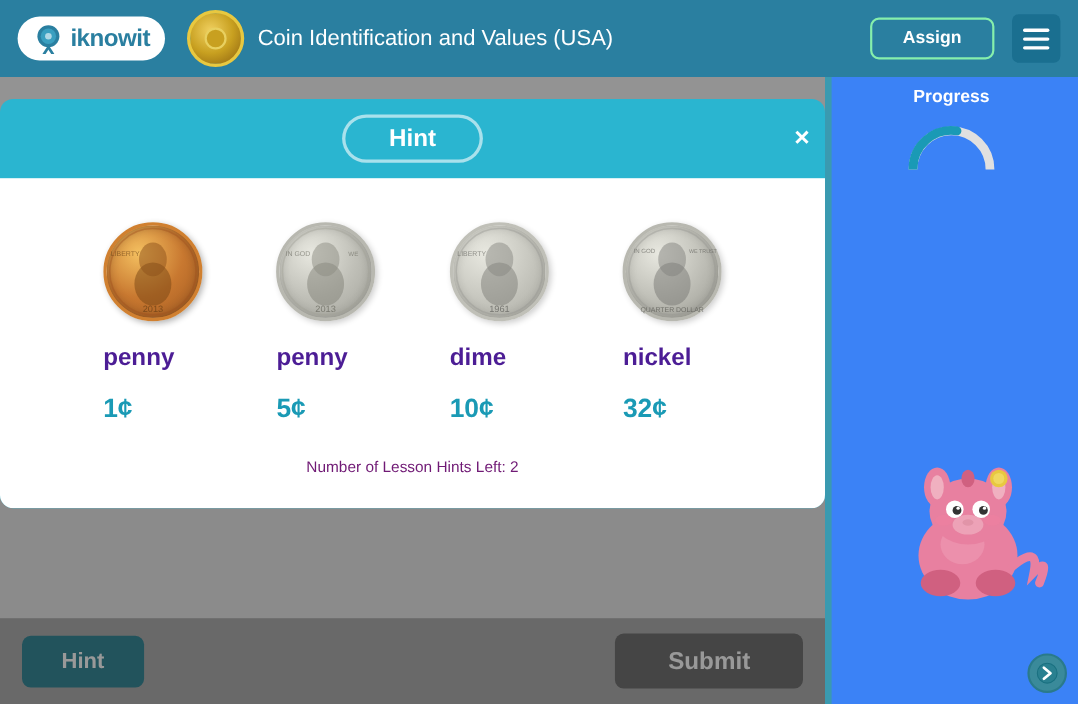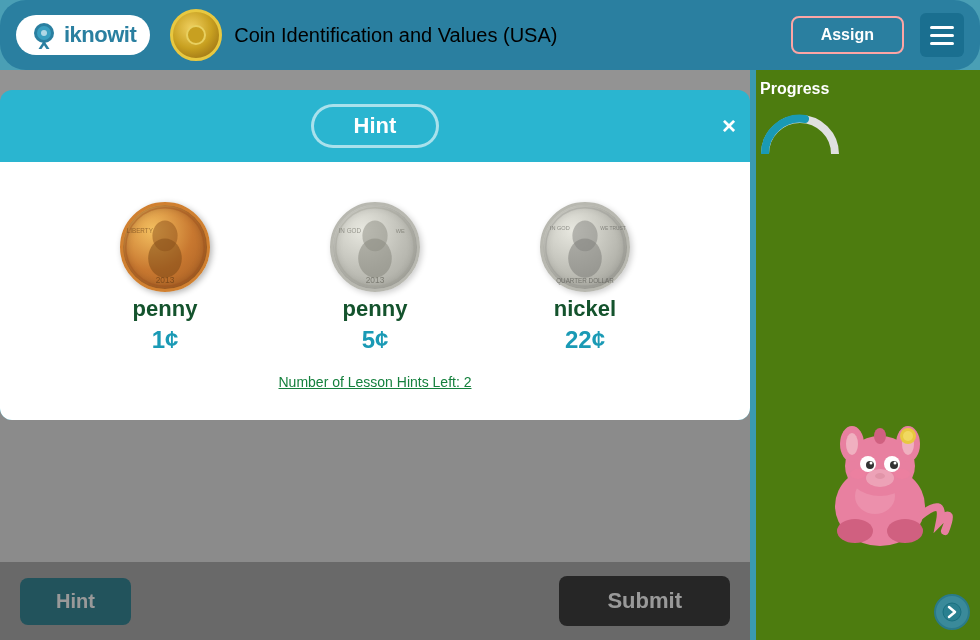--- a/index.html
+++ b/index.html
@@ -13,21 +13,20 @@
 
     
     .header {
       background: #2a7fa0;
       height: 70px;
       display: flex;
       align-items: center;
       padding: 0 16px;
       gap: 12px;
       position: relative;
-      border-radius: 26px;
     }
 
     .logo-area {
       display: flex;
       align-items: center;
       background: white;
       border-radius: 50px;
       padding: 6px 14px;
       gap: 6px;
     }
@@ -60,28 +59,28 @@
     .coin-badge-inner {
       width: 20px;
       height: 20px;
       border-radius: 50%;
       background: #c8a020;
       border: 2px solid #e8d060;
     }
 
     .header-title {
       font-size: 20px;
-      color: #000000;
+      color: #ffffff;
       font-weight: normal;
       flex: 1;
     }
 
     .assign-btn {
       background: transparent;
-      border: 2px solid #fca5a5;
+      border: 2px solid #86efac;
       color: white;
       padding: 8px 28px;
       border-radius: 8px;
       font-size: 16px;
       cursor: pointer;
       font-weight: bold;
     }
 
     .hamburger-btn {
       background: #1a6f90;
@@ -202,22 +201,21 @@
     .coins-grid {
       display: flex;
       justify-content: space-around;
       align-items: flex-end;
       padding: 10px 40px 20px;
     }
 
     .coin-item {
       display: flex;
       flex-direction: column;
-      align-items: center;
-      gap: 4px;
+      gap: 20px;
     }
 
     
     .coin-visual {
       width: 90px;
       height: 90px;
       border-radius: 50%;
       display: flex;
       align-items: center;
       justify-content: center;
@@ -244,35 +242,35 @@
 
     .coin-quarter {
       background: radial-gradient(circle at 35% 30%, #e8e8e0, #c0c0b8, #989890);
       border: 3px solid #b8b8b0;
       box-shadow: inset 0 0 10px rgba(0,0,0,0.2), 2px 2px 6px rgba(0,0,0,0.2);
     }
 
     .coin-name {
       font-size: 22px;
       font-weight: bold;
-      color: #14532d;
+      color: #4c1d95;
     }
 
     .coin-value {
       font-size: 24px;
       font-weight: bold;
       color: #1a9ab5;
     }
 
     .hints-left {
       text-align: center;
-      color: #15803d;
+      color: #701a75;
       font-size: 14px;
+      margin-top: 10px;
       padding-bottom: 10px;
-      text-decoration: underline;
     }
 
     
     .bottom-bar {
       position: absolute;
       bottom: 0;
       left: 0;
       right: 0;
       background: #b0b0b0;
       padding: 14px 20px;
@@ -286,37 +284,37 @@
       color: white;
       border: none;
       border-radius: 8px;
       padding: 12px 36px;
       font-size: 20px;
       cursor: pointer;
       font-weight: bold;
     }
 
     .submit-btn {
-      background: #404040;
+      background: #737373;
       color: white;
       border: none;
       border-radius: 8px;
       padding: 12px 48px;
       font-size: 22px;
       cursor: pointer;
       font-weight: bold;
     }
 
     
     .right-panel {
       width: 230px;
-      background: #4d7c0f;
+      background: #3b82f6;
       display: flex;
       flex-direction: column;
-      align-items: flex-start;
+      align-items: center;
       padding: 10px;
       position: relative;
     }
 
     .progress-label {
       font-size: 16px;
       font-weight: bold;
       color: white;
       margin-bottom: 6px;
     }
@@ -432,34 +430,47 @@
                   <ellipse cx="30" cy="22" rx="9" ry="11" fill="rgba(140,140,130,0.5)"></ellipse>
                   <text x="30" y="56" text-anchor="middle" font-size="6" fill="rgba(100,100,90,0.7)">2013</text>
                   <text x="12" y="20" text-anchor="middle" font-size="4.5" fill="rgba(100,100,90,0.6)">IN GOD</text>
                   <text x="48" y="20" text-anchor="middle" font-size="4" fill="rgba(100,100,90,0.6)">WE</text>
                 </svg>
               </div>
               <span class="coin-name">penny</span>
               <span class="coin-value">5¢</span>
             </div>
 
+            <div class="coin-item">
+              <div class="coin-visual coin-dime">
+                <svg viewBox="0 0 60 60">
+                  <circle cx="30" cy="30" r="28" fill="none" stroke="rgba(150,150,145,0.4)" stroke-width="1"></circle>
+                  <ellipse cx="30" cy="38" rx="12" ry="14" fill="rgba(125,125,120,0.5)"></ellipse>
+                  <ellipse cx="30" cy="22" rx="9" ry="11" fill="rgba(135,135,130,0.5)"></ellipse>
+                  <text x="30" y="56" text-anchor="middle" font-size="6" fill="rgba(90,90,85,0.7)">1961</text>
+                  <text x="12" y="20" text-anchor="middle" font-size="4.5" fill="rgba(90,90,85,0.6)">LIBERTY</text>
+                </svg>
+              </div>
+              <span class="coin-name">dime</span>
+              <span class="coin-value">10¢</span>
+            </div>
 
             <div class="coin-item">
               <div class="coin-visual coin-quarter">
                 <svg viewBox="0 0 60 60">
                   <circle cx="30" cy="30" r="28" fill="none" stroke="rgba(150,150,145,0.4)" stroke-width="1"></circle>
                   <ellipse cx="30" cy="38" rx="12" ry="14" fill="rgba(120,120,115,0.5)"></ellipse>
                   <ellipse cx="30" cy="22" rx="9" ry="11" fill="rgba(130,130,125,0.5)"></ellipse>
                   <text x="30" y="56" text-anchor="middle" font-size="4.5" fill="rgba(85,85,80,0.7)">QUARTER DOLLAR</text>
                   <text x="12" y="18" text-anchor="middle" font-size="4" fill="rgba(85,85,80,0.6)">IN GOD</text>
                   <text x="50" y="18" text-anchor="middle" font-size="3.5" fill="rgba(85,85,80,0.6)">WE TRUST</text>
                 </svg>
               </div>
               <span class="coin-name">nickel</span>
-              <span class="coin-value">22¢</span>
+              <span class="coin-value">32¢</span>
             </div>
 
           </div>
 
           <div class="hints-left">Number of Lesson Hints Left: 2</div>
         </div>
 
       </div>
     </div>
 

